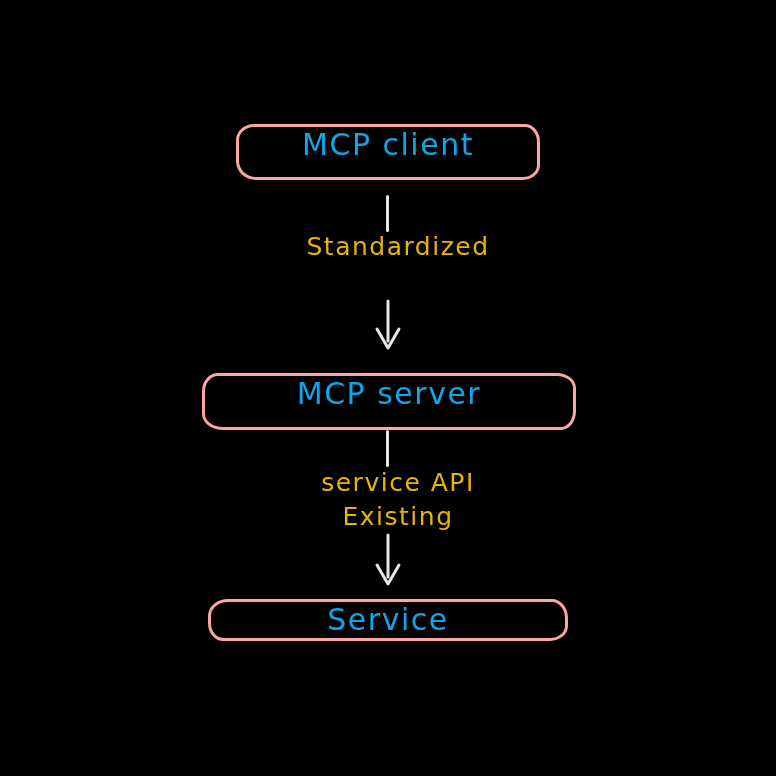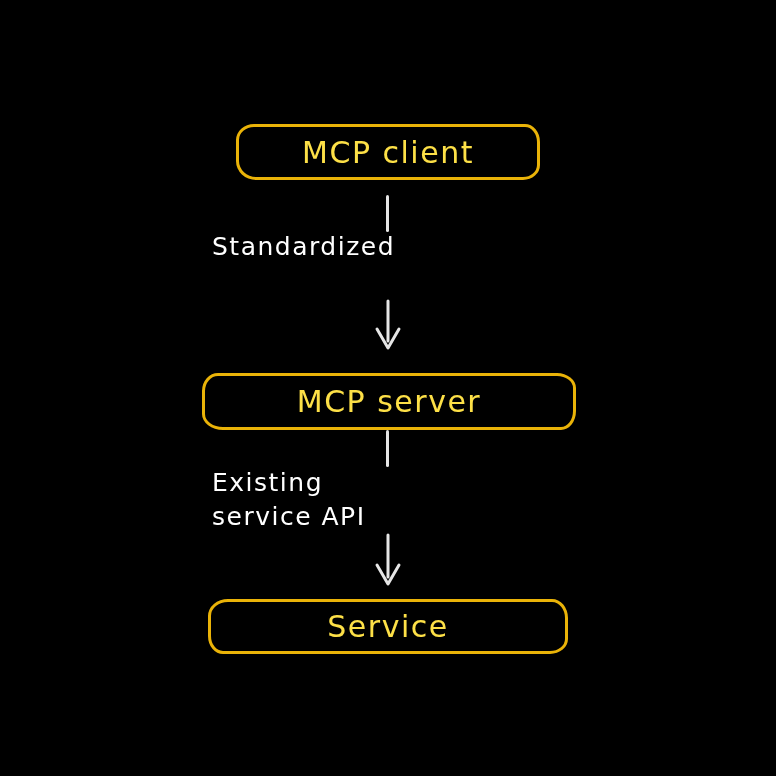--- a/index.html
+++ b/index.html
@@ -11,49 +11,50 @@
     position: relative;
     width: 776px;
     height: 776px;
     background: #000000;
     overflow: hidden;
     font-family: "DejaVu Sans", sans-serif;
   }
   .node {
     position: absolute;
     box-sizing: border-box;
-    border: 3px solid #eab308;
+    border: 3px solid #fca5a5;
     background: #000000;
-    color: #fde047;
+    color: #0ea5e9;
     display: flex;
-    align-items: center;
+    align-items: flex-start;
     justify-content: center;
     font-size: 30px;
     letter-spacing: 1.5px;
     font-weight: 500;
   }
   
   .node-1 { left: 236px; top: 124px; width: 304px; height: 56px; border-radius: 18px 15px 17px 20px / 16px 18px 15px 19px; }
   .node-2 { left: 202px; top: 362px; width: 374px; height: 57px; border-radius: 16px 19px 15px 21px / 18px 15px 19px 16px; margin-top: 11px; }
-  .node-3 { left: 208px; top: 599px; width: 360px; height: 55px; border-radius: 20px 16px 18px 15px / 17px 19px 15px 18px; }
+  .node-3 { left: 208px; top: 599px; width: 360px; height: 42px; border-radius: 20px 16px 18px 15px / 17px 19px 15px 18px; }
 
   .connector-line {
     position: absolute;
     width: 3px;
     background: #e6e6e6;
     border-radius: 2px;
   }
   .line-1 { left: 386px; top: 195px; height: 37px; }
   .line-2 { left: 386px; top: 430px; height: 37px; }
 
   .edge-label {
     position: absolute;
-    left: 212px;
+    left: 228px;
     width: 340px;
-    color: #ffffff;
+    text-align: center;
+    color: #eab308;
     font-size: 25px;
     line-height: 34px;
     letter-spacing: 1.5px;
   }
   .edge-label-1 { top: 230px; }
   .edge-label-2 { top: 466px; }
 
   .arrow-svg {
     position: absolute;
     width: 30px;
@@ -85,22 +86,22 @@
     <path d="M15 2 L15 42"></path>
     <path d="M4 30 L15 49 L26 30"></path>
   </svg>
 
   <div class="node node-2">
     <span>MCP server</span>
   </div>
 
   <div class="connector-line line-2"></div>
   <div class="edge-label edge-label-2">
+    <div>service API</div>
     <div>Existing</div>
-    <div>service API</div>
   </div>
   <svg class="arrow-svg arrow-2" viewBox="0 0 30 54">
     <path d="M15 2 L15 44"></path>
     <path d="M4 32 L15 51 L26 32"></path>
   </svg>
 
   <div class="node node-3">
     <span>Service</span>
   </div>
 

